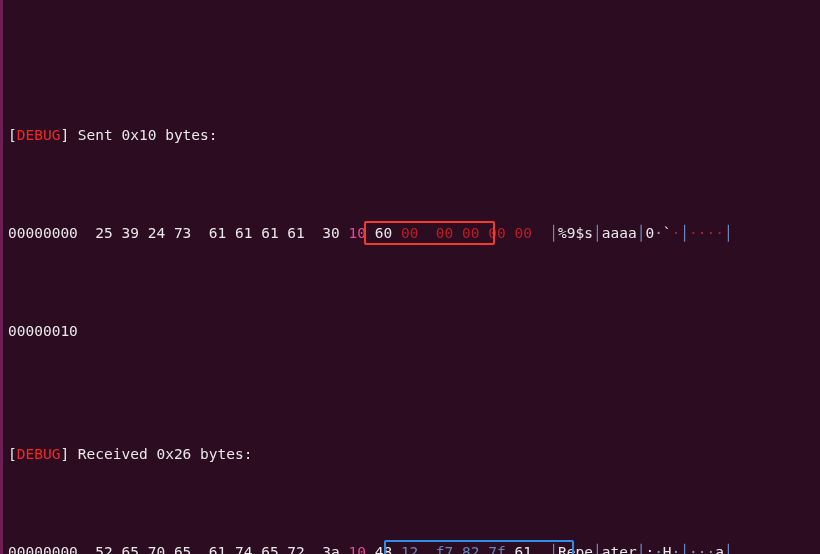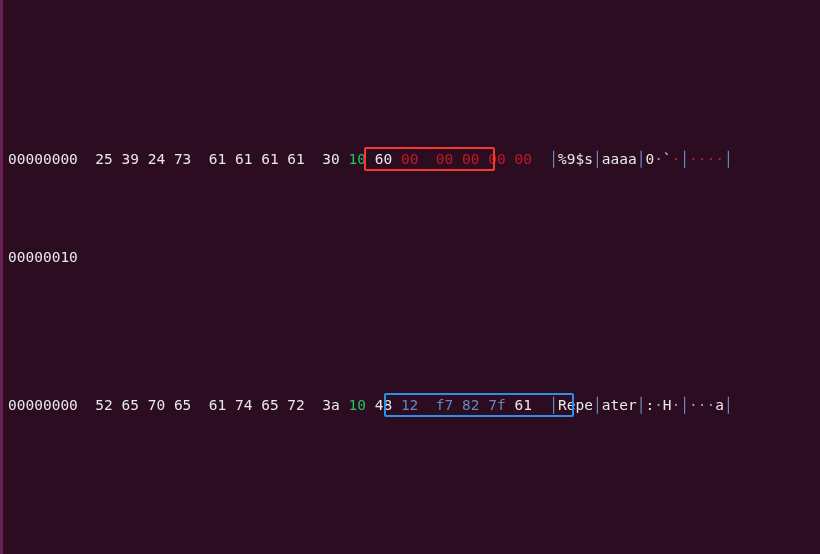--- a/index.html
+++ b/index.html
@@ -17,46 +17,48 @@
     box-sizing:border-box;
     white-space:pre;
   }
   .leftstripe{position:absolute;left:0;top:0;width:3px;height:100%;background:#6b1f55;}
   .ln{height:24.55px;white-space:pre;position:relative;}
 
   
   .w   {color:#e9e9e9;}           
   .red {color:#ef2929;}           
   .dred{color:#c01c28;margin-top:36px;}           
-  .blu {color:#22c55e;text-align:center;}           
+  .blu {color:#ec4899;text-align:center;}           
   .bgr {color:#6a86b8;}           
   .sep {color:#6f8fc9;}           
   .dot {color:#8aa0c8;}           
   .rdot{color:#c01c28;}
 
   
   .box{position:absolute;box-sizing:border-box;border-radius:2px;pointer-events:none;}
   .boxred{border:2px solid #f33a2f;}
   .boxblue{border:2px solid #2f8fe8;}
 </style>
 </head>
 <body>
 
 <div id="term">
   <div class="leftstripe"></div>
 
   
+  <div class="ln"><span class="w">[</span><span class="red">DEBUG</span><span class="w">]</span><span class="w"> Sent 0x10 bytes:</span></div>
 
   <div class="ln"><span class="w">00000000</span><span class="w">  </span><span class="w">25 39 24 73  61 61 61 61  </span><span class="w">30</span><span class="w"> </span><span class="blu">10</span><span class="w"> 60</span><span class="w"> </span><span class="dred">00</span><span class="w">  </span><span class="dred">00 00 00 00</span><span class="w">  </span><span class="sep">│</span><span class="w">%9$s</span><span class="sep">│</span><span class="w">aaaa</span><span class="sep">│</span><span class="w">0</span><span class="dot">·</span><span class="w">`</span><span class="rdot">·</span><span class="sep">│</span><span class="rdot">····</span><span class="sep">│</span>
     <div class="box boxred" style="left:356px;top:0px;width:131px;height:24px;"></div>
   </div>
 
   <div class="ln"><span class="w">00000010</span></div>
 
   
+  <div class="ln"><span class="w">[</span><span class="red">DEBUG</span><span class="w">]</span><span class="w"> Received 0x26 bytes:</span></div>
 
   <div class="ln"><span class="w">00000000</span><span class="w">  </span><span class="w">52 65 70 65  61 74 65 72  3a </span><span class="blu">10</span><span class="w"> 48</span><span class="w"> </span><span class="bgr">12</span><span class="w">  </span><span class="bgr">f7 82 7f</span><span class="w"> 61</span><span class="w">  </span><span class="sep">│</span><span class="w">Repe</span><span class="sep">│</span><span class="w">ater</span><span class="sep">│</span><span class="w">:</span><span class="dot">·</span><span class="w">H</span><span class="dot">·</span><span class="sep">│</span><span class="dot">···</span><span class="w">a</span><span class="sep">│</span>
     <div class="box boxblue" style="left:376px;top:0px;width:190px;height:24px;"></div>
   </div>
 
   
 
   
 
   

